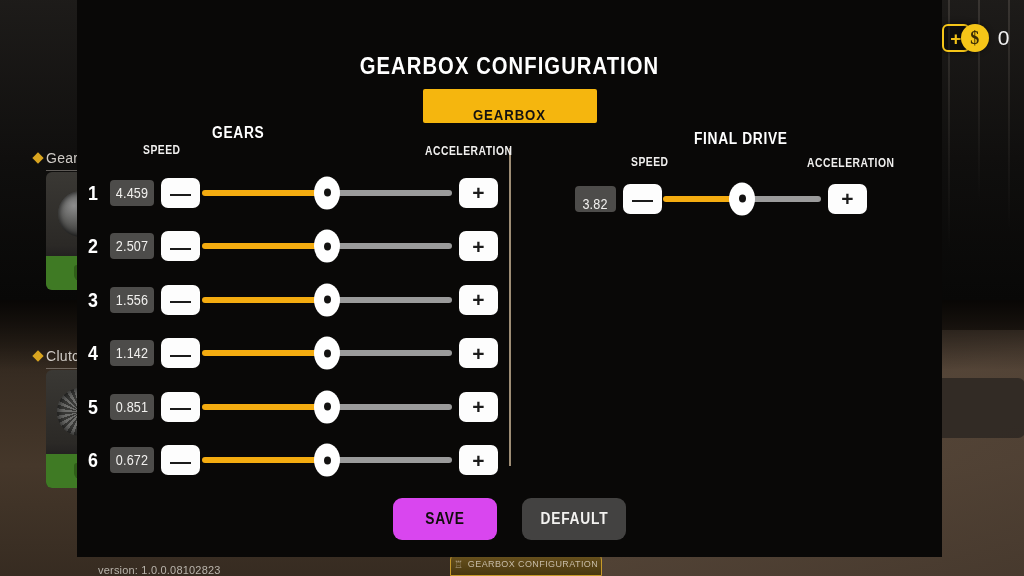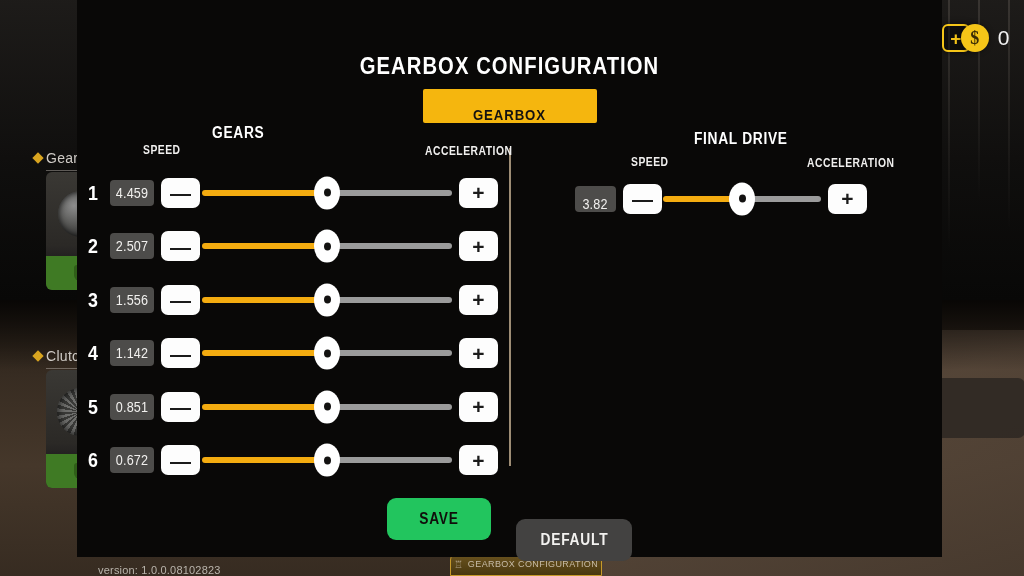--- a/index.html
+++ b/index.html
@@ -256,22 +256,22 @@
     position:absolute; left:0; right:0; top:498px;
     display:flex; justify-content:center; gap:25px;
   }
   .fbtn {
     width:104px; height:42px; border-radius:9px; border:none; cursor:pointer;
     font-size:16px; font-weight:bold; letter-spacing:.9px;
     display:flex; align-items:center; justify-content:center;
     font-family:"Liberation Sans", sans-serif;
   }
   .fbtn span { transform:scaleX(.86); display:inline-block; }
-  .fbtn.primary { background:#22c55e; color:#100e0b; width:104px; }
-  .fbtn.ghost   { background:#434241; color:#f3f2f0; width:116px;margin-top:21px; }
+  .fbtn.primary { background:#d946ef; color:#100e0b; width:104px; }
+  .fbtn.ghost   { background:#434241; color:#f3f2f0; width:104px; }
 </style>
 </head>
 <body>
 
 <div id="screen">
 
   <div class="bg-layer bg-base">
     <div class="bg-wall"></div>
     <div class="bg-ceil"></div>
     <div class="bg-ceil2"></div>

